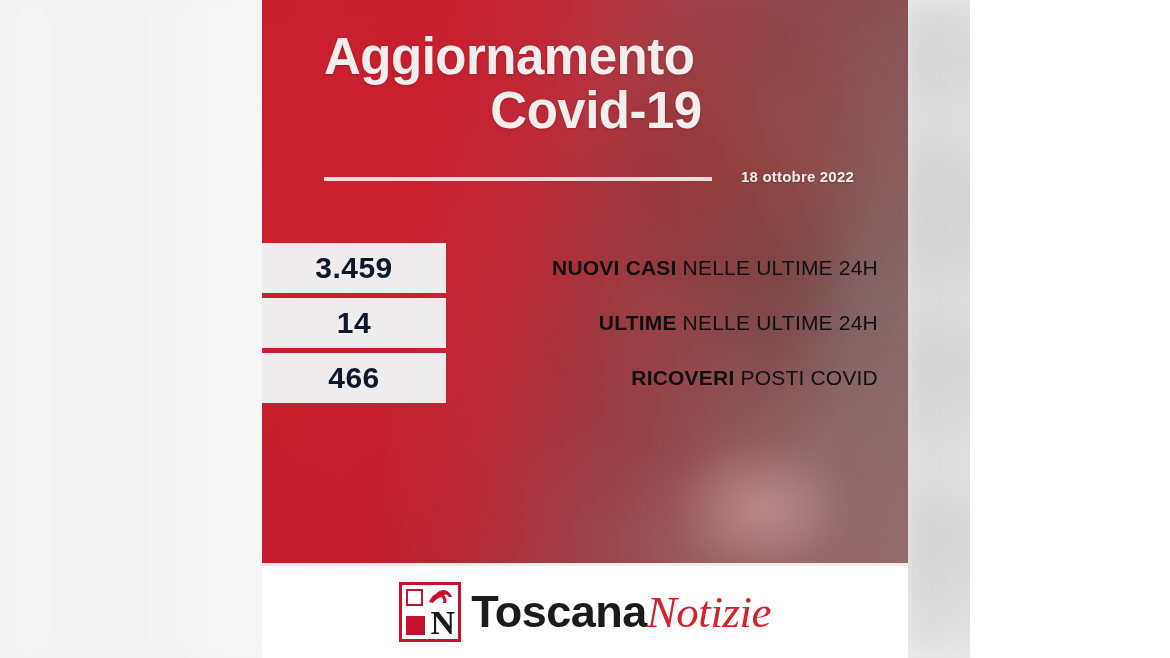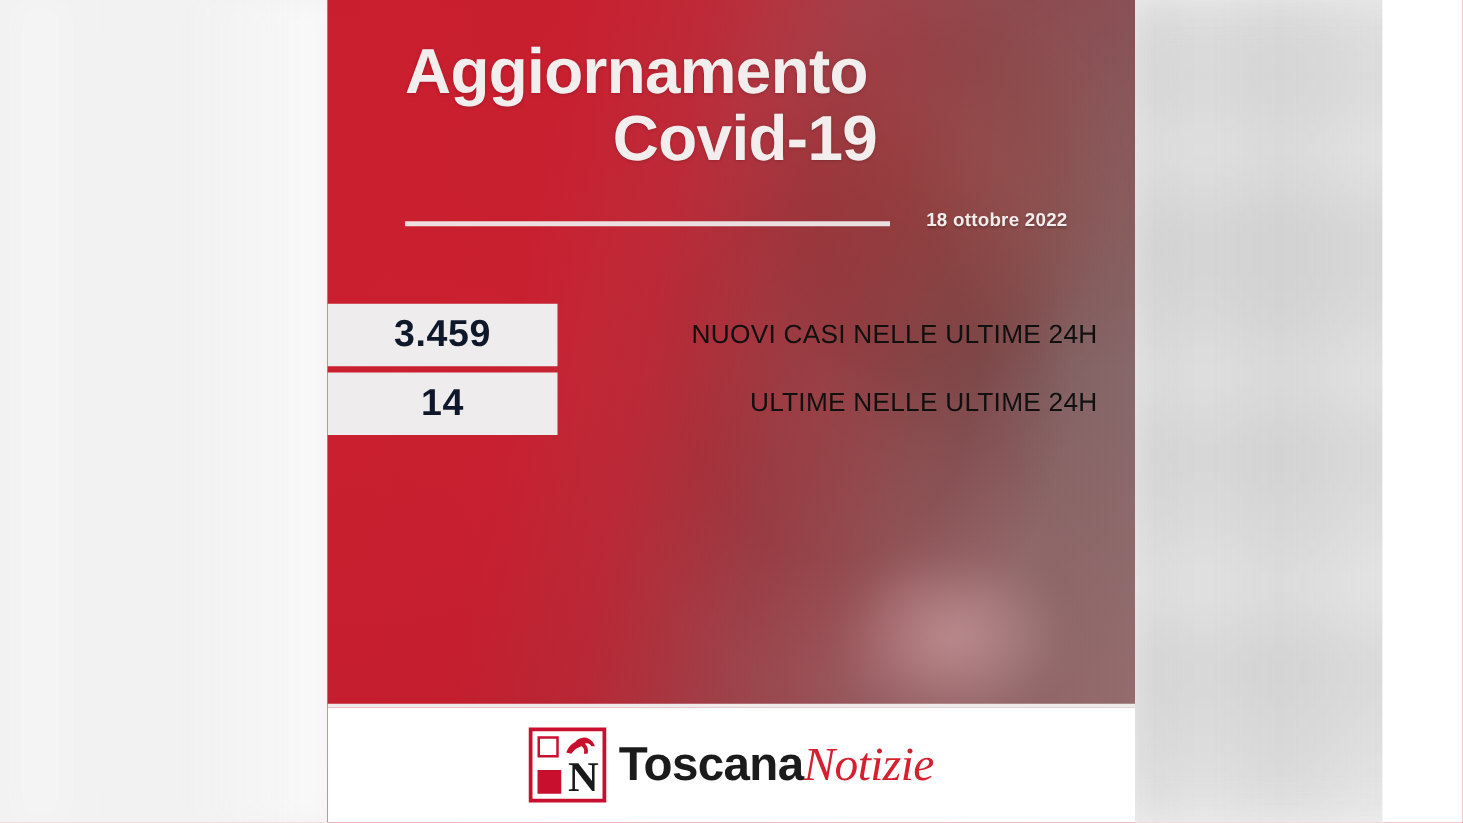--- a/index.html
+++ b/index.html
@@ -9,21 +9,21 @@
   }
   body {
     width: 1170px;
     height: 658px;
     overflow: hidden;
     font-family: "Liberation Sans", sans-serif;
   }
 
   #root {
     position: relative;
-    width: 1106px;
+    width: 970px;
     height: 658px;
     overflow: hidden;
     background: #ffffff;
   }
 
   
   .bg-blur {
     position: absolute;
     inset: 0;
     background: #f2f2f2;
@@ -224,21 +224,21 @@
     display: flex;
     align-items: center;
     justify-content: flex-end;
     padding-right: 20px;
     box-sizing: border-box;
     color: #101010;
     font-size: 21px;
     letter-spacing: 0.2px;
     white-space: nowrap;
   }
-  .stat-label .b { font-weight: normal; }
+  .stat-label .b { font-weight: bold; }
   .stat-label .n { font-weight: normal; }
   .sp { display: inline-block; width: 6px; }
 
   
   .footer-rule {
     position: absolute;
     left: 0;
     top: 563px;
     width: 646px;
     height: 3px;
@@ -293,21 +293,21 @@
   .logo-mark .letter-n {
     position: absolute;
     right: 6px; bottom: 2px;
     color: #1a1a1a;
     font-size: 34px;
     font-weight: bold;
     line-height: 34px;
     font-family: "Liberation Serif", serif;
   }
   .logo-text {
-    font-size: 38px;
+    font-size: 45px;
     line-height: 40px;
     letter-spacing: -0.5px;
   }
   .logo-text .tos {
     color: #1b1b1b;
     font-weight: bold;
   }
   .logo-text .not {
     color: #d5202f;
     font-style: italic;
@@ -359,20 +359,28 @@
       <div class="stat-row">
         <div class="stat-value">14</div>
         <div class="stat-label">
           <span class="b">ULTIME</span>
             <span class="sp"></span>
             <span class="n">NELLE ULTIME 24H</span>
         </div>
       </div>
 
 
+      <div class="stat-row">
+        <div class="stat-value">466</div>
+        <div class="stat-label">
+          <span class="b">RICOVERI</span>
+            <span class="sp"></span>
+            <span class="n">POSTI COVID</span>
+        </div>
+      </div>
 
 
     </div>
 
     <div class="footer-rule"></div>
 
     <div class="footer">
       <div class="logo-wrap">
         <div class="logo-mark">
           <div class="frame"></div>

